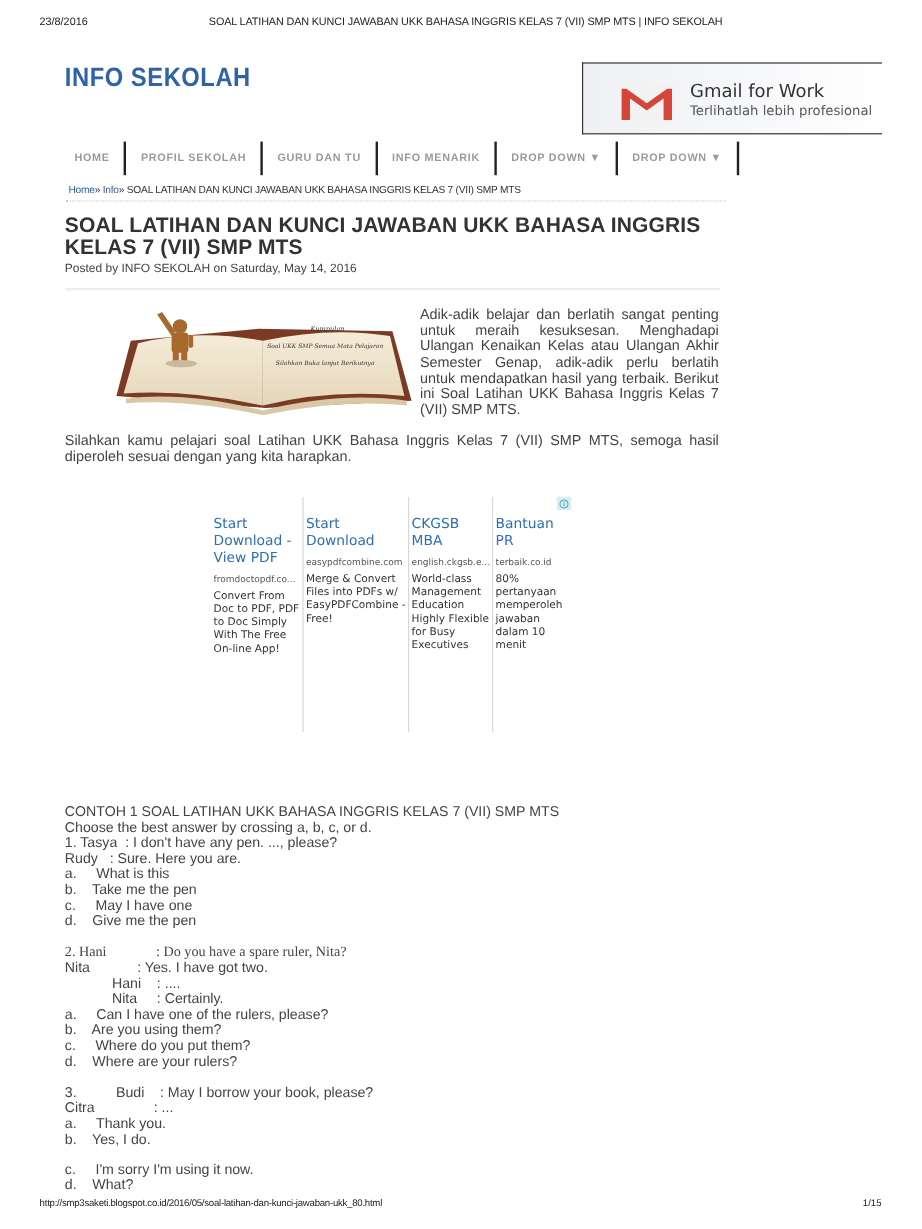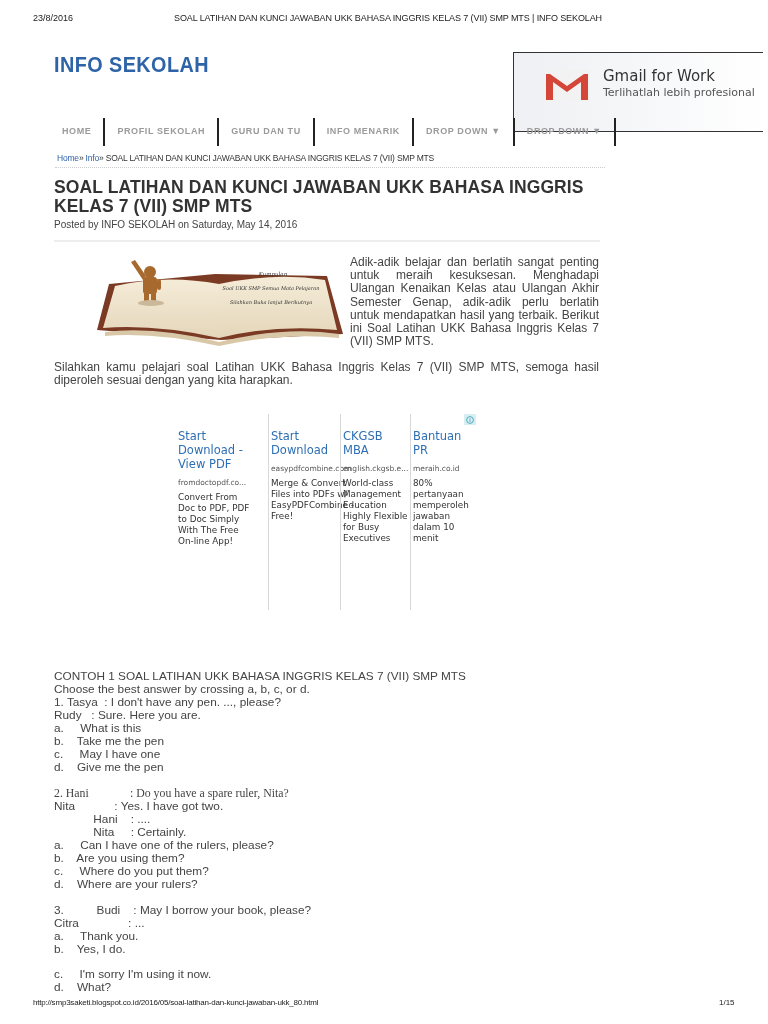--- a/index.html
+++ b/index.html
@@ -6,23 +6,23 @@
   html, body { width: 768px; height: 1024px; background: #fff; overflow: hidden; }
   body { position: relative; font-family: "Liberation Sans", sans-serif; color: #333; }
 
   .print-header { position: absolute; top: 13px; left: 0; width: 768px; font-size: 9px; color: #222; }
   .print-header .date { position: absolute; left: 33px; }
   .print-header .title { position: absolute; left: 174px; letter-spacing: -0.1px; }
 
   .logo { position: absolute; left: 54px; top: 52px; font-family: "Liberation Sans", sans-serif;
           font-weight: bold; font-size: 22px; color: #2e63a8; letter-spacing: 0.5px; transform: scaleX(0.9); transform-origin: left; }
 
-  .ad-banner { position: absolute; left: 485px; top: 52px; width: 250px; height: 80px;
+  .ad-banner { position: absolute; left: 485px; top: 52px; width: 250px; height: 60px;
                border: 1px solid #333; border-right: none;
-               background: linear-gradient(90deg, #eef0f3 0%, #f6f7f9 50%, #fff 100%); margin-left: 28px; }
+               background: linear-gradient(90deg, #eef0f3 0%, #f6f7f9 50%, #fff 100%); }
   .ad-banner .gmail-icon { position: absolute; left: 30px; top: 17px; width: 46px; height: 32px; }
   .ad-banner .ad-title { position: absolute; left: 89px; top: 14px; font-size: 15px; color: #333; font-family: "DejaVu Sans", sans-serif; }
   .ad-banner .ad-sub { position: absolute; left: 89px; top: 33px; font-size: 11px; color: #555; font-family: "DejaVu Sans", sans-serif; white-space: nowrap; }
 
   .nav { position: absolute; left: 52px; top: 118px; height: 28px; display: flex; align-items: center; }
   .nav-item { font-size: 9px; font-weight: bold; color: #9a9a9a; letter-spacing: 0.6px; padding: 0 12px; height: 28px; line-height: 26px; border-right: 2px solid #222; white-space: nowrap; }
   .nav-item:first-child { padding-left: 10px; }
 
   .breadcrumb { position: absolute; left: 57px; top: 153px; font-size: 8.5px; color: #333; letter-spacing: -0.2px; white-space: nowrap; }
   .breadcrumb a { color: #2e63a8; text-decoration: none; }
@@ -113,33 +113,33 @@
 
 <p class="intro">Adik-adik belajar dan berlatih sangat penting untuk meraih kesuksesan. Menghadapi Ulangan Kenaikan Kelas atau Ulangan Akhir Semester Genap, adik-adik perlu berlatih untuk mendapatkan hasil yang terbaik. Berikut ini Soal Latihan UKK Bahasa Inggris Kelas 7 (VII) SMP MTS.</p>
 <p class="intro-cont">Silahkan kamu pelajari soal Latihan UKK Bahasa Inggris Kelas 7 (VII) SMP MTS, semoga hasil diperoleh sesuai dengan yang kita harapkan.</p>
 
 <div class="ads">
   <div class="ad-col" style="left:6px;width:74px;">
     <div class="ad-link">Start Download - View PDF</div>
     <div class="ad-domain">fromdoctopdf.co...</div>
     <div class="ad-desc">Convert From Doc to PDF, PDF to Doc Simply With The Free On-line App!</div>
   </div>
-  <div class="ad-col sep" style="left:96px;width:90px;padding-left:2px;">
+  <div class="ad-col sep" style="left:80px;width:90px;padding-left:2px;">
     <div class="ad-link">Start Download</div>
     <div class="ad-domain">easypdfcombine.com</div>
     <div class="ad-desc">Merge &amp; Convert Files into PDFs w/ EasyPDFCombine - Free!</div>
   </div>
   <div class="ad-col sep" style="left:168px;width:70px;padding-left:2px;">
     <div class="ad-link">CKGSB MBA</div>
     <div class="ad-domain">english.ckgsb.e...</div>
     <div class="ad-desc">World-class Management Education Highly Flexible for Busy Executives</div>
   </div>
   <div class="ad-col sep" style="left:238px;width:64px;padding-left:2px;">
     <div class="ad-link">Bantuan PR</div>
-    <div class="ad-domain">meraih.co.id</div>
+    <div class="ad-domain">terbaik.co.id</div>
     <div class="ad-desc">80% pertanyaan memperoleh jawaban dalam 10 menit</div>
   </div>
   <div class="ad-info">
     <svg width="8" height="8" viewBox="0 0 8 8">
       <circle cx="4" cy="4" r="3.4" fill="none" stroke="#4aa3b5" stroke-width="0.9"></circle>
       <rect x="3.6" y="3.2" width="0.8" height="2.8" fill="#4aa3b5"></rect>
       <rect x="3.6" y="1.8" width="0.8" height="0.8" fill="#4aa3b5"></rect>
     </svg>
   </div>
 </div>

